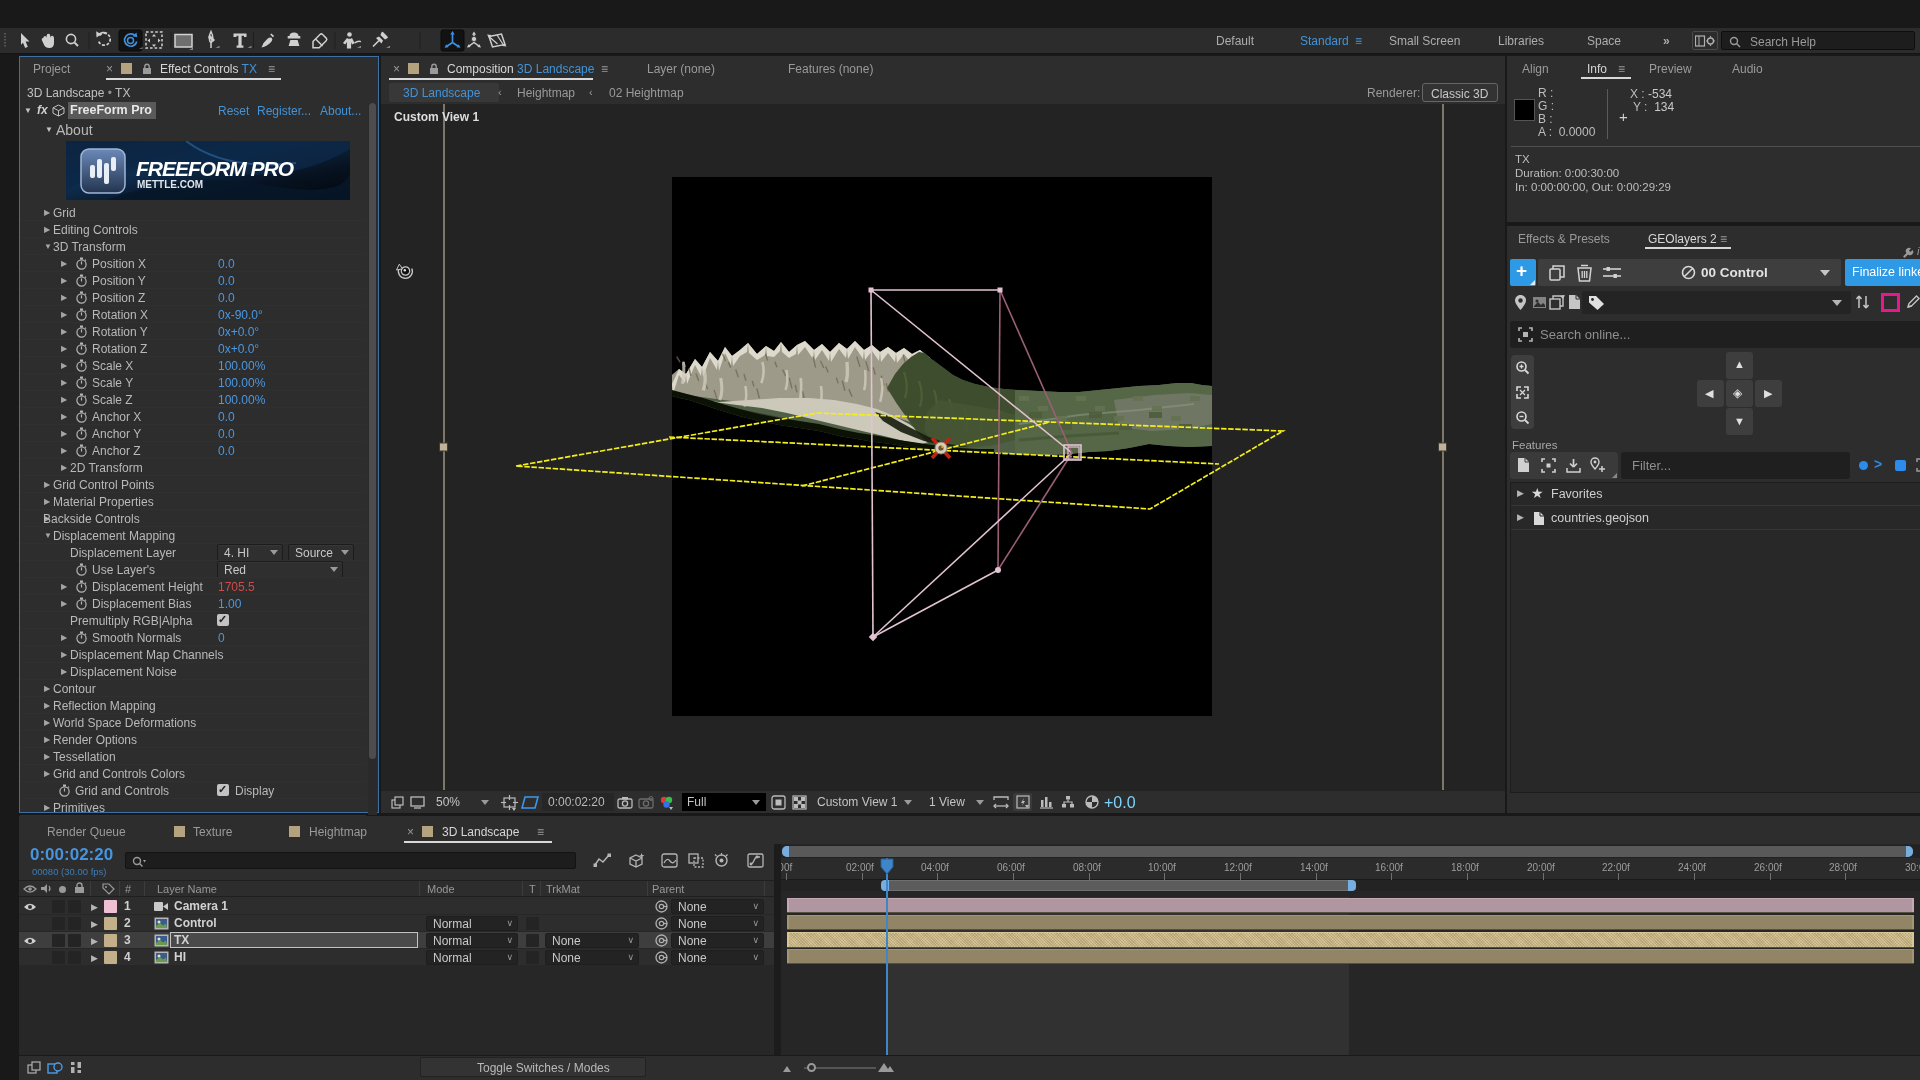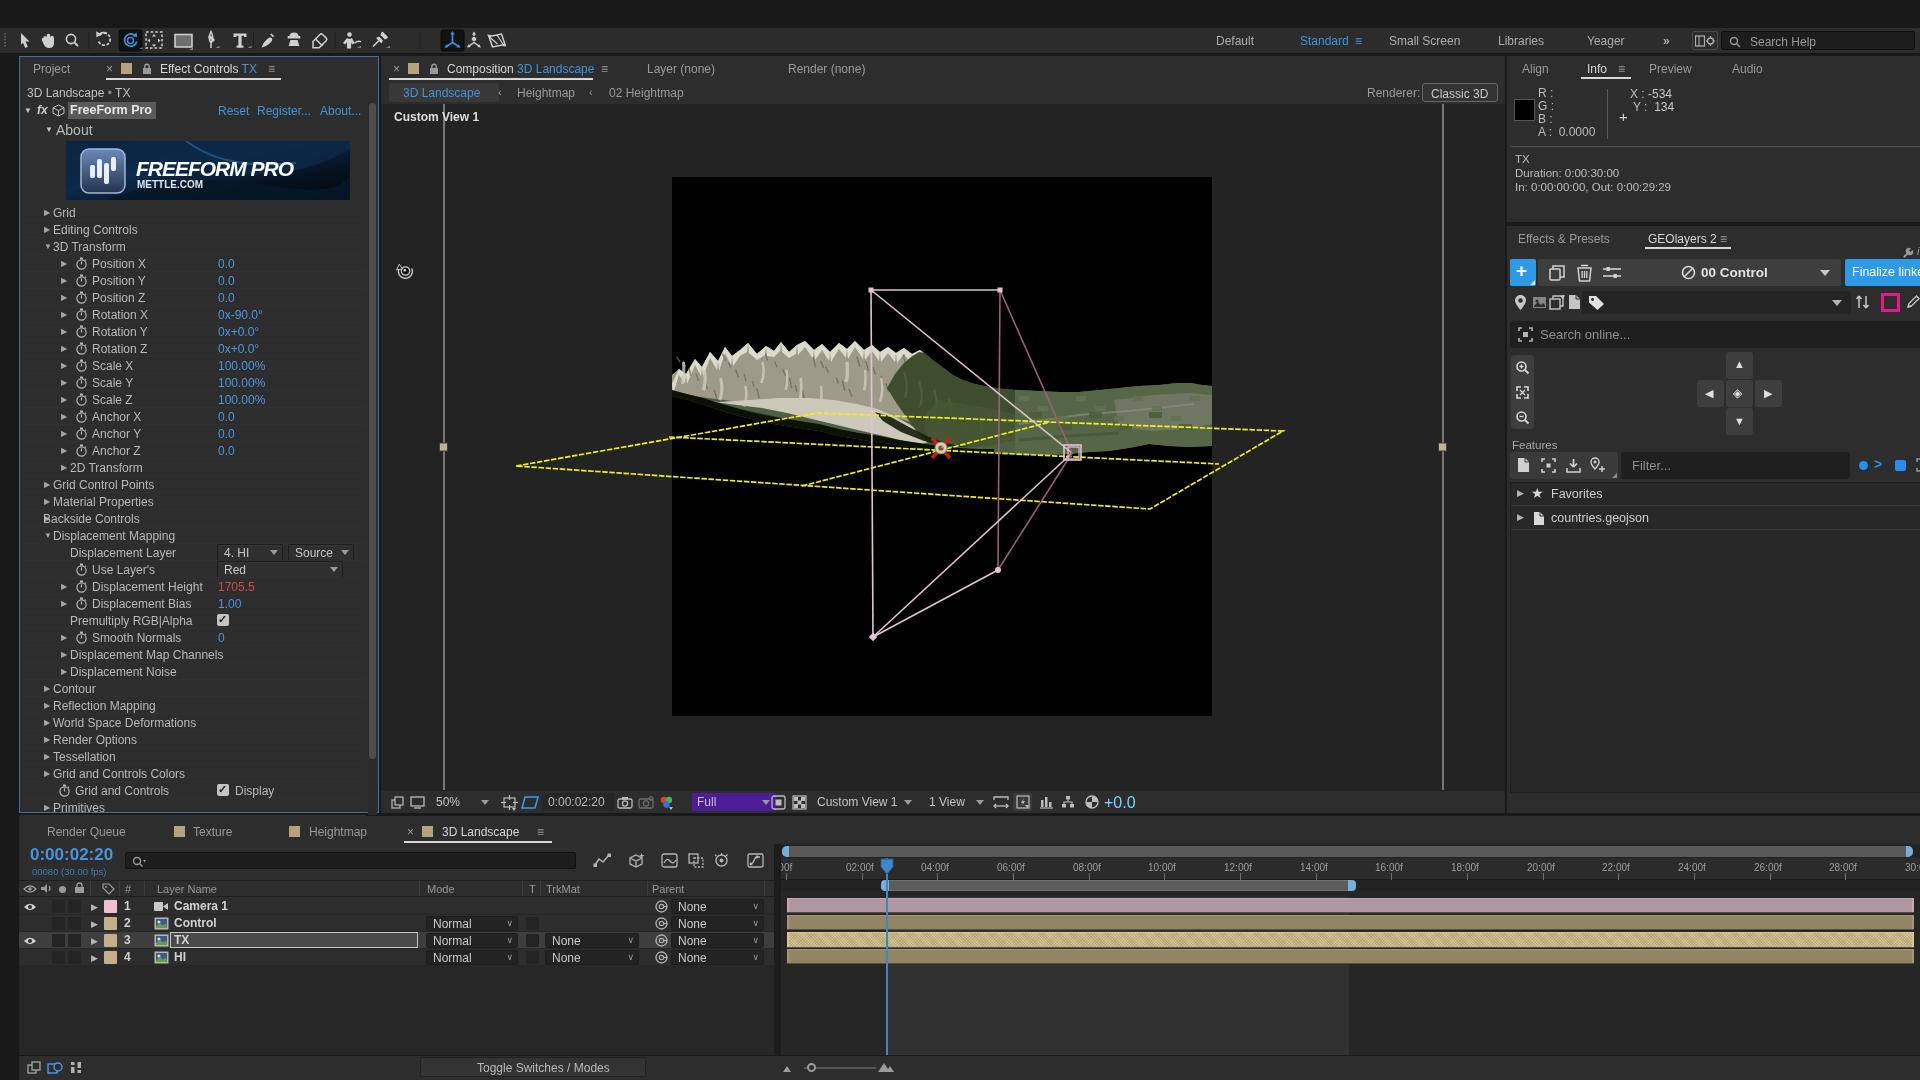--- a/index.html
+++ b/index.html
@@ -109,21 +109,21 @@
             <path d="M 487 6.5 l 4.5 0.5 l -2.5 2.8 Z" stroke="none"></path>
             <path d="M 506.5 18.5 l -4.5 -0.5 l 2.5 -2.8 Z" stroke="none"></path>
           </g>
       </g>
     </svg>
     <span class="wsitem" style="left:1216px">Default</span>
     <span class="wsitem bluetxt" style="left:1300px">Standard</span>
     <span class="wsitem bluetxt" style="left:1355px">≡</span>
     <span class="wsitem" style="left:1389px">Small Screen</span>
     <span class="wsitem" style="left:1498px">Libraries</span>
-    <span class="wsitem" style="left:1587px">Yeager</span>
+    <span class="wsitem" style="left:1587px">Space</span>
     <span class="wsitem" style="left:1663px;font-weight:bold">»</span>
     <div class="abs" style="left:1692px;top:3px;width:26px;height:19px;border:1px solid #4a4a4a;border-radius:2px">
       <svg style="position:absolute;left:2px;top:3px" width="21" height="12" viewBox="0 0 21 12">
           <rect x="0.5" y="1" width="9" height="10" fill="none" stroke="#b0b0b0" stroke-width="1.2"></rect>
           <line x1="4" y1="1" x2="4" y2="11" stroke="#b0b0b0" stroke-width="1"></line>
           <circle cx="15.5" cy="6" r="3" fill="none" stroke="#b0b0b0" stroke-width="1.3"></circle>
           <g stroke="#b0b0b0" stroke-width="1.2">
             <line x1="15.5" y1="1" x2="15.5" y2="2.5"></line>
             <line x1="15.5" y1="9.5" x2="15.5" y2="11"></line>
             <line x1="11" y1="6" x2="12.5" y2="6"></line>
@@ -521,21 +521,21 @@
       <span class="tabtxt" style="left:12px;top:6px">×</span>
       <div class="sq-label" style="left:27px;top:7px"></div>
       <svg style="position:absolute;left:48px;top:7px" width="10" height="12" viewBox="0 0 10 12">
           <rect x="1" y="5" width="8" height="6" fill="#9a9a9a"></rect>
           <path d="M 2.8 5 L 2.8 3.5 Q 2.8 1.2 5 1.2 Q 7.2 1.2 7.2 3.5 L 7.2 5" fill="none" stroke="#9a9a9a" stroke-width="1.4"></path>
         </svg>
       <span class="tabtxt active" style="left:66px;top:6px">Composition <span class="bluetxt">3D Landscape</span></span>
       <span class="hamb" style="left:220px;top:6px">≡</span>
       <div class="underline" style="left:8px;top:22px;width:204px"></div>
       <span class="tabtxt" style="left:266px;top:6px">Layer (none)</span>
-      <span class="tabtxt" style="left:407px;top:6px">Render (none)</span>
+      <span class="tabtxt" style="left:407px;top:6px">Features (none)</span>
     </div>
 
     <div class="abs" style="left:0;top:25px;width:1124px;height:23px;background:#2d2d2d">
       <div class="abs" style="left:8px;top:2px;height:19px;width:110px;background:#383838;border-radius:2px"></div>
       <span class="bluetxt" style="position:absolute;left:22px;top:5px;font-size:12px">3D Landscape</span>
       <span style="position:absolute;left:117px;top:5px;font-size:11px;color:#9a9a9a">‹</span>
       <span class="tabtxt" style="left:136px;top:5px">Heightmap</span>
       <span style="position:absolute;left:208px;top:5px;font-size:11px;color:#9a9a9a">‹</span>
       <span class="tabtxt" style="left:228px;top:5px">02 Heightmap</span>
       <span class="tabtxt" style="left:986px;top:5px">Renderer:</span>
@@ -725,21 +725,21 @@
           <rect x="1" y="3" width="14" height="9" rx="1.5" fill="none" stroke="#bbb" stroke-width="1.3"></rect>
           <circle cx="8" cy="7.5" r="2.6" fill="none" stroke="#bbb" stroke-width="1.3"></circle>
           <circle cx="13" cy="2.5" r="2" fill="none" stroke="#bbb" stroke-width="1"></circle>
         </svg>
       <svg class="abs" style="left:278px;top:4px" width="15" height="15" viewBox="0 0 15 15">
           <circle cx="5" cy="5" r="3.2" fill="#e03a3a"></circle>
           <circle cx="10" cy="5" r="3.2" fill="#35c04a"></circle>
           <circle cx="7.5" cy="9.5" r="3.2" fill="#3a6fe0"></circle>
           <path d="M 10 12 L 14 12 L 12 15 Z" fill="#bbb"></path>
         </svg>
-      <div class="abs" style="left:311px;top:2px;width:84px;height:18px;background:#4c1d95">
+      <div class="abs" style="left:301px;top:2px;width:84px;height:18px;background:#000000">
         <span style="position:absolute;left:5px;top:2px;font-size:12px;color:#c4c4c4">Full</span>
         <div style="position:absolute;right:6px;top:7px;width:0;height:0;border-left:4px solid transparent;border-right:4px solid transparent;border-top:5px solid #9a9a9a"></div>
       </div>
       <svg class="abs" style="left:390px;top:4px" width="15" height="15" viewBox="0 0 15 15">
           <rect x="1" y="1" width="13" height="13" rx="2" fill="none" stroke="#bbb" stroke-width="1.3"></rect>
           <rect x="4.5" y="4.5" width="6" height="6" fill="#bbb"></rect>
         </svg>
       <svg class="abs" style="left:411px;top:4px" width="15" height="15" viewBox="0 0 15 15">
           <rect x="1" y="1" width="13" height="13" fill="none" stroke="#bbb" stroke-width="1.2"></rect>
           <rect x="2" y="2" width="4" height="4" fill="#bbb"></rect>

